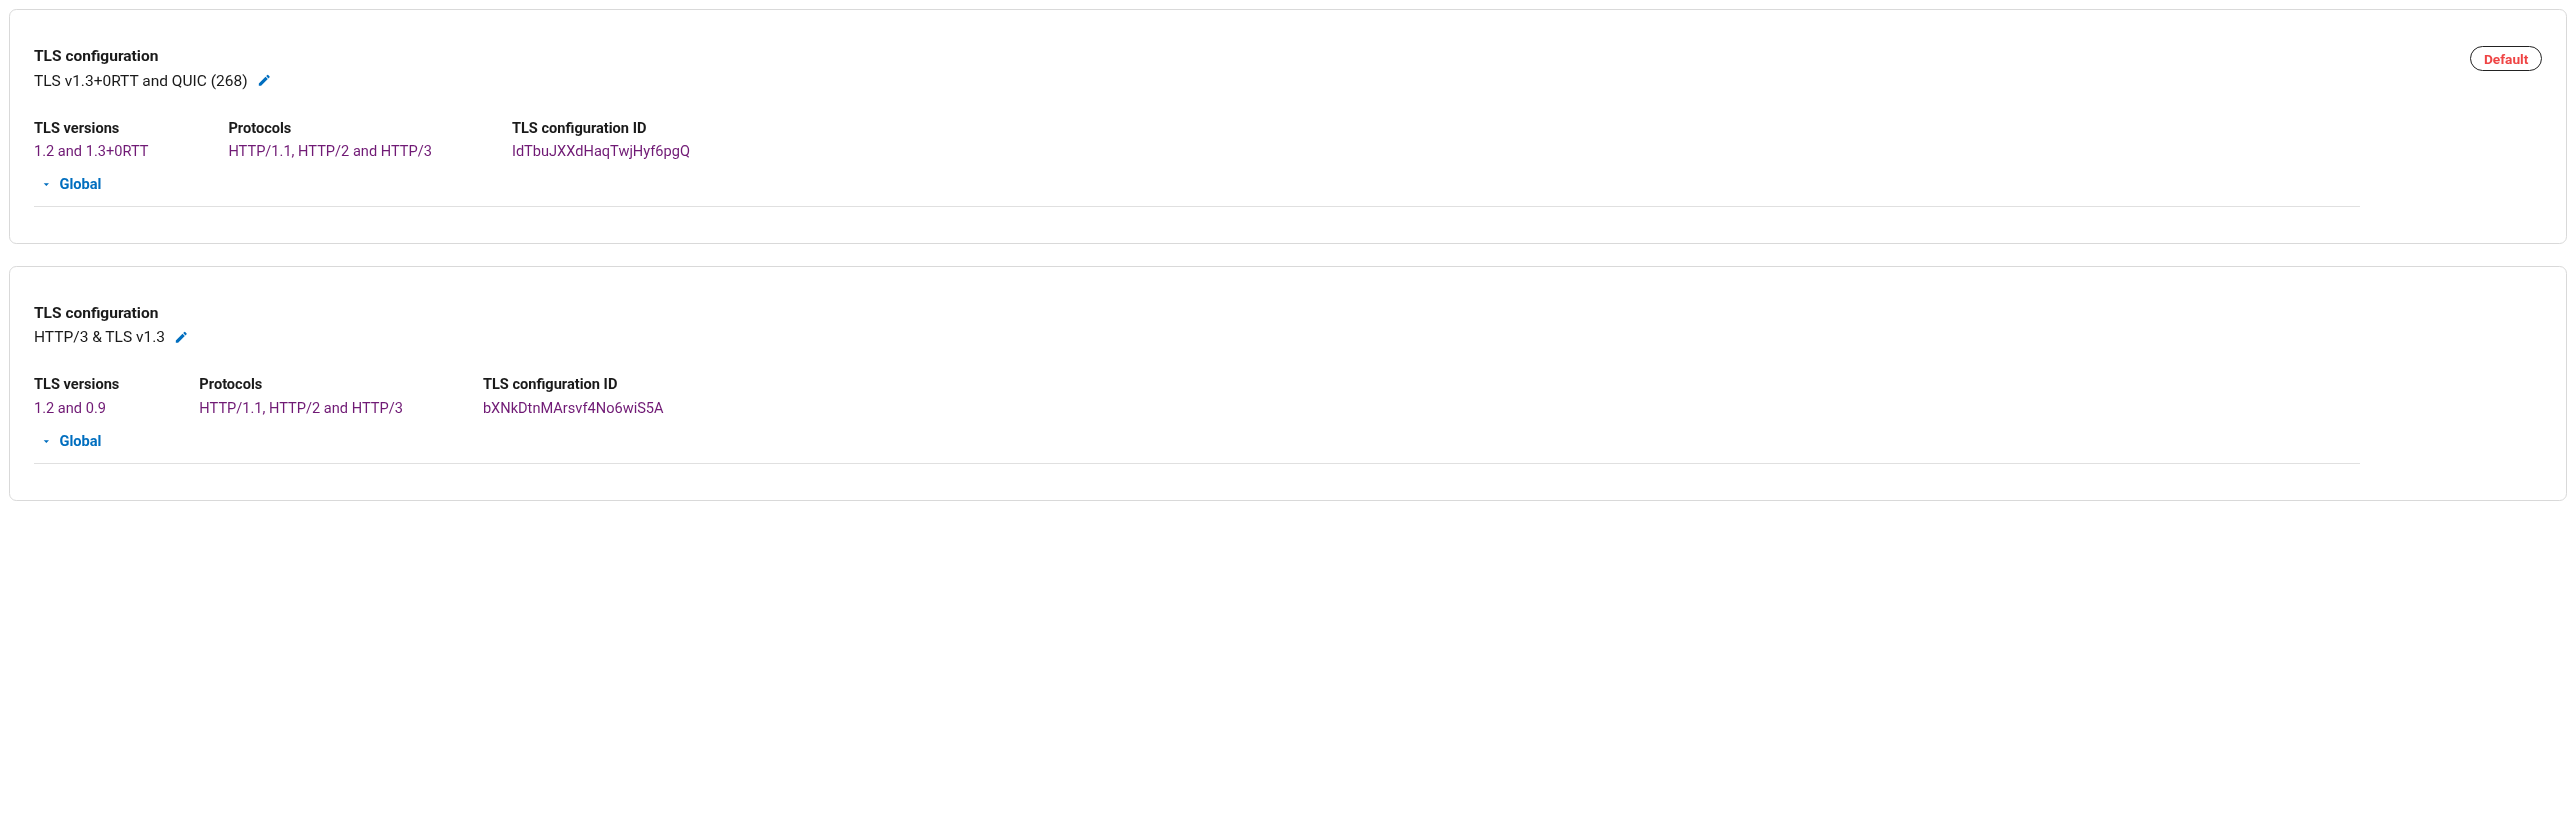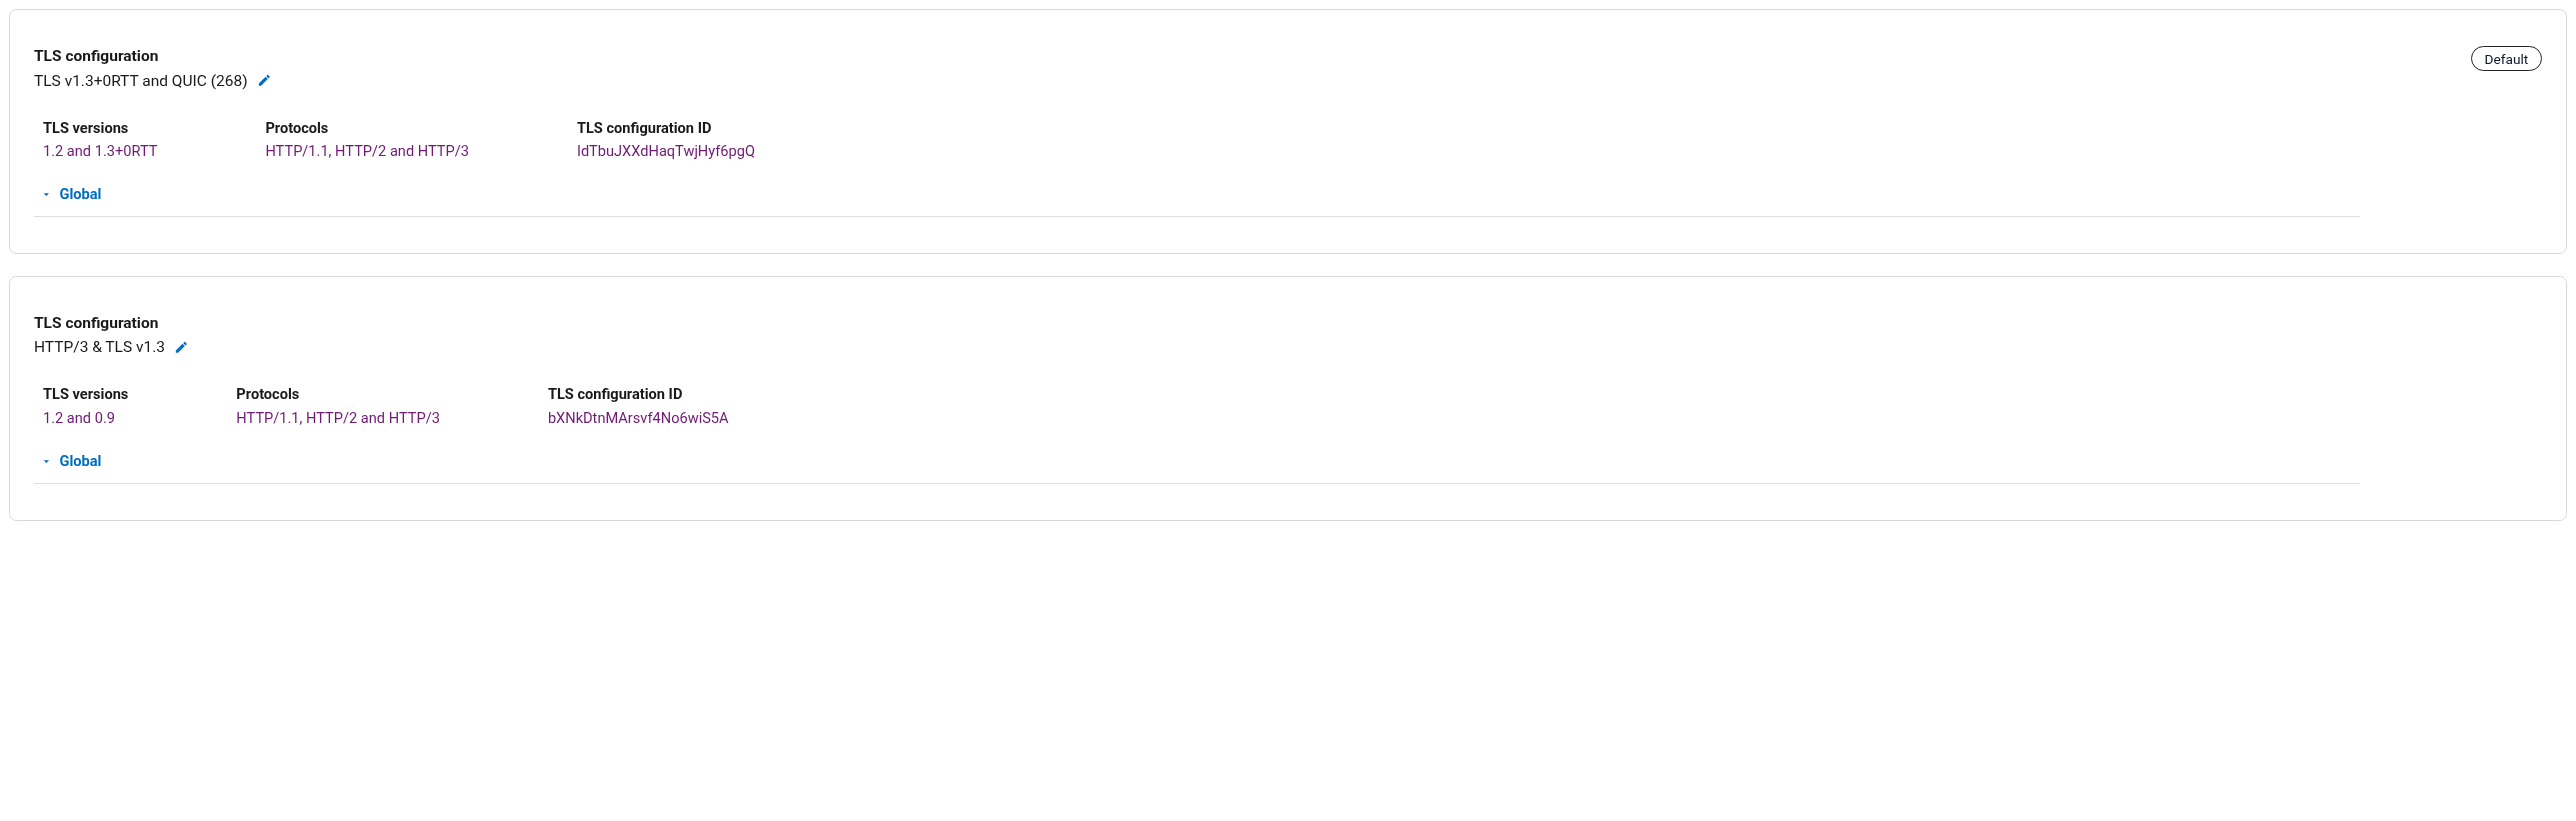--- a/index.html
+++ b/index.html
@@ -45,43 +45,42 @@
     height: 18px;
     cursor: pointer;
     color: #006ebf;
   }
   .pencil-btn svg { width: 14.6px; height: 14.6px; display: block; }
   .badge {
     border: 1.4px solid #222;
     border-radius: 909px;
     padding: 3.6px 12.7px;
     font-size: 13.7px;
-    font-weight: 400;
-    color: #0f172a;
+    font-weight: 700;
+    color: #ef4444;
     background: #fff;
     white-space: nowrap;
   }
   .fields {
     display: flex;
-    gap: 108px;
+    gap: 80px;
     margin-top: 29px;
-    margin-left: 9px;
   }
   .field-label {
     font-weight: 700;
     font-size: 14.6px;
     color: #1a1a1a;
   }
   .field-value {
     font-size: 14.6px;
     color: #701a75;
     margin-top: 5.5px;
   }
   .expander-wrap {
-    margin-top: 25px;
+    margin-top: 15px;
     padding-right: 182px;
   }
   .expander {
     display: inline-flex;
     align-items: center;
     gap: 7.3px;
     color: #006ebf;
     font-weight: 700;
     font-size: 14.6px;
     cursor: pointer;

